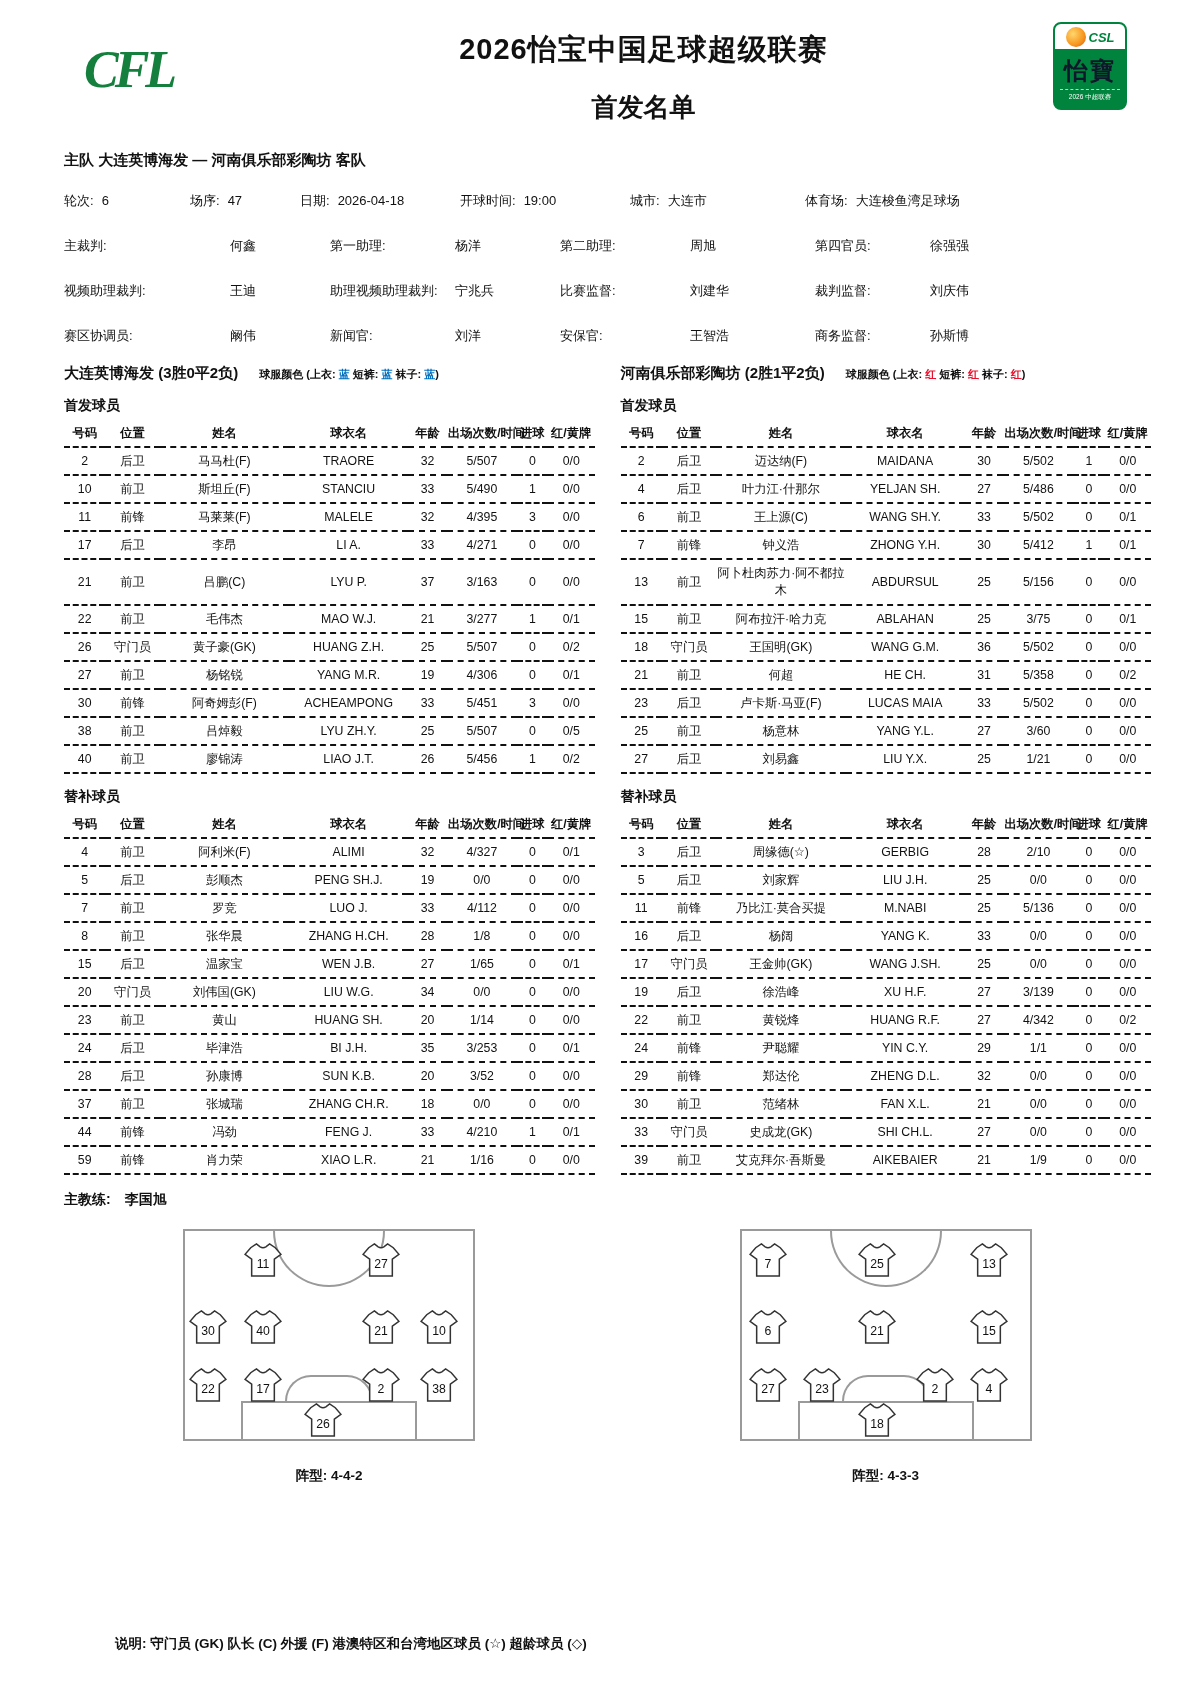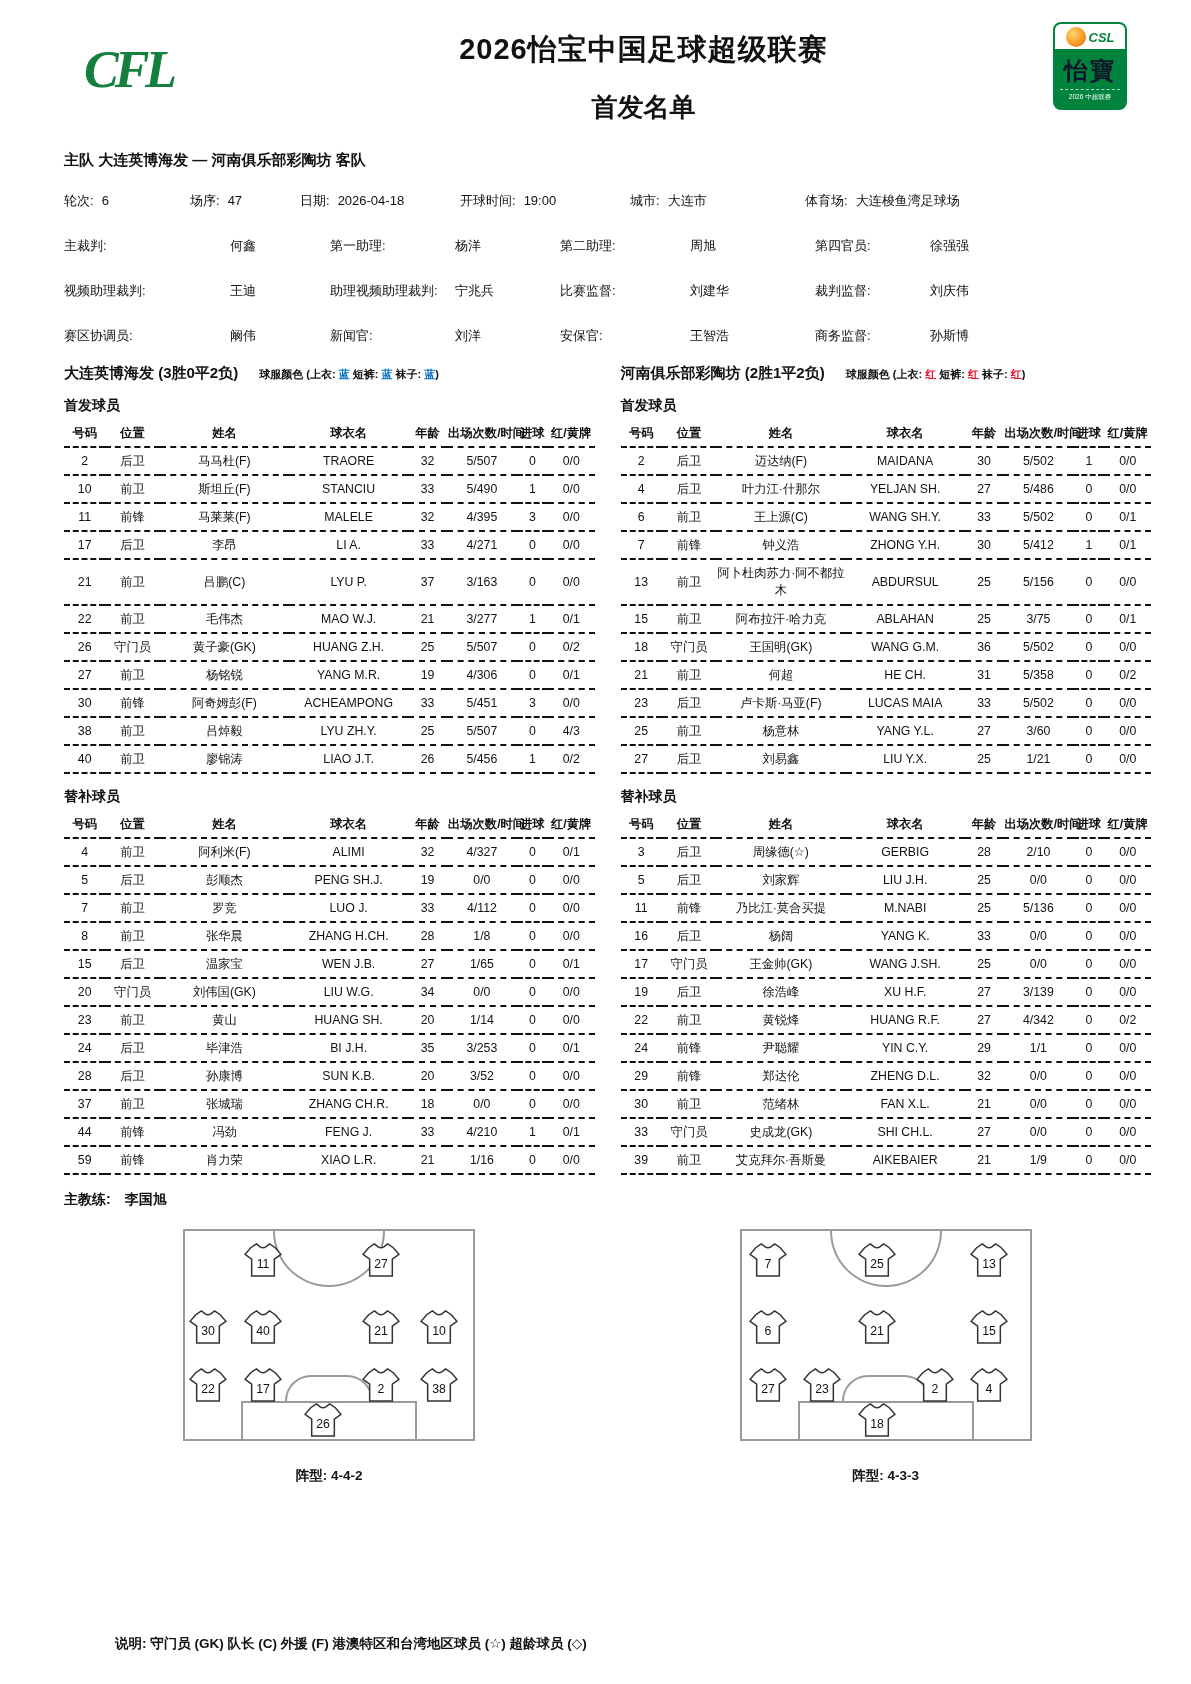--- a/index.html
+++ b/index.html
@@ -264,21 +264,21 @@
               <td>0/0</td>
             </tr>
             <tr>
               <td>38</td>
               <td>前卫</td>
               <td>吕焯毅</td>
               <td>LYU ZH.Y.</td>
               <td>25</td>
               <td>5/507</td>
               <td>0</td>
-              <td>4/3</td>
+              <td>0/5</td>
             </tr>
             <tr>
               <td>40</td>
               <td>前卫</td>
               <td>廖锦涛</td>
               <td>LIAO J.T.</td>
               <td>26</td>
               <td>5/456</td>
               <td>1</td>
               <td>0/2</td>

